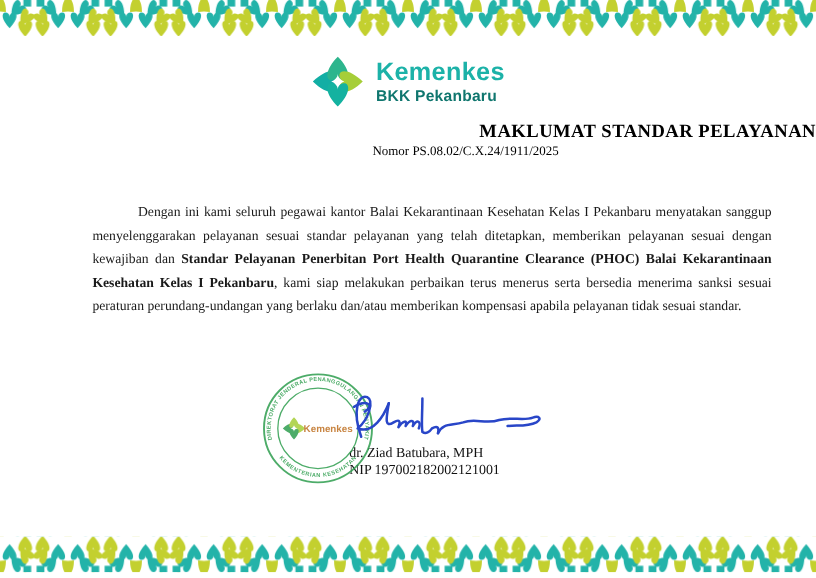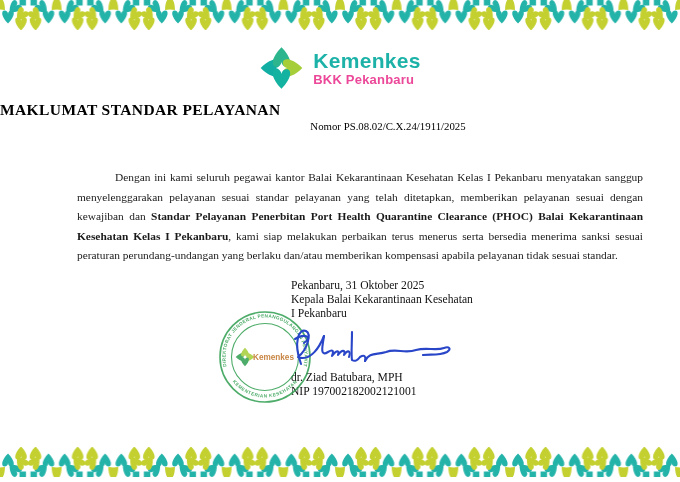--- a/index.html
+++ b/index.html
@@ -7,21 +7,21 @@
         font-family:"Liberation Serif", serif;text-decoration:underline;}
   .abs{position:absolute;}
   .border-svg{left:0;width:680px;height:30px;display:block;}
   .border-top{top:0;}
   .border-bottom{top:447px;transform:scaleY(-1);}
   .logo-row{top:45px;left:0;width:680px;display:flex;justify-content:center;align-items:center;gap:9px;}
   .logo-mark{width:45px;height:46px;}
   .logo-text{display:flex;flex-direction:column;justify-content:center;font-family:"Liberation Sans",sans-serif;}
   .brand{font-size:21px;font-weight:bold;letter-spacing:.3px;line-height:23px;}
   .brand-sub{font-size:13px;font-weight:bold;line-height:15px;letter-spacing:.2px;}
-  .title{top:101px;left:0;width:680px;text-align:left;font-weight:bold;font-size:15.5px;letter-spacing:.4px;}
+  .title{top:101px;left:0;width:680px;text-align:right;font-weight:bold;font-size:15.5px;letter-spacing:.4px;}
   .nomor{top:120px;left:0;width:680px;text-align:center;font-size:10.8px;padding-left:48px;}
   .body-par{top:157px;left:57px;width:566px;font-size:11.4px;line-height:19.4px;
             text-align:justify;text-indent:38px;color:#1a1a1a;margin-left:20px;}
   .body-par .bold{font-weight:bold;}
   .sig-head{top:279px;left:291px;font-size:11.6px;line-height:14px;color:#111;}
   .sig-name{top:371px;left:291px;font-size:11.6px;line-height:13.5px;color:#111;}
   .stamp{left:218px;top:310px;width:94px;height:94px;opacity:.85;}
   .sig-ink{left:289px;top:324px;width:176px;height:46px;}
 </style>
 </head>
@@ -81,34 +81,29 @@
     <svg class="logo-mark" viewBox="-24 -24 48 48">
       <g>
         <path d="M0 7C-7 0-7-6-3.5-6C-1.5-6 0-4.5 0-2.5C0-4.5 1.5-6 3.5-6C7-6 7 0 0 7Z" transform="translate(-11 0) rotate(90) scale(1.6)" fill="#12aea4"></path>
         <path d="M0 7C-7 0-7-6-3.5-6C-1.5-6 0-4.5 0-2.5C0-4.5 1.5-6 3.5-6C7-6 7 0 0 7Z" transform="translate(0 -11) rotate(180) scale(1.6)" fill="#2db58d"></path>
         <path d="M0 7C-7 0-7-6-3.5-6C-1.5-6 0-4.5 0-2.5C0-4.5 1.5-6 3.5-6C7-6 7 0 0 7Z" transform="translate(11 0) rotate(-90) scale(1.6)" fill="#a6ce38"></path>
         <path d="M0 7C-7 0-7-6-3.5-6C-1.5-6 0-4.5 0-2.5C0-4.5 1.5-6 3.5-6C7-6 7 0 0 7Z" transform="translate(0 11) scale(1.6)" fill="#14b2a0"></path>
       </g>
     </svg>
     <div class="logo-text">
       <span class="brand" style="color:#1cb2a8">Kemenkes</span>
-      <span class="brand-sub" style="color:#ec4899">BKK Pekanbaru</span>
+      <span class="brand-sub" style="color:#0f766e">BKK Pekanbaru</span>
     </div>
   </div>
 
   <div class="abs title">MAKLUMAT STANDAR PELAYANAN</div>
   <div class="abs nomor">Nomor PS.08.02/C.X.24/1911/2025</div>
 
   <p class="abs body-par"><span>Dengan ini kami seluruh pegawai kantor Balai Kekarantinaan Kesehatan Kelas I Pekanbaru menyatakan sanggup menyelenggarakan pelayanan sesuai standar pelayanan yang telah ditetapkan, memberikan pelayanan sesuai dengan kewajiban dan </span><span class="bold">Standar Pelayanan Penerbitan Port Health Quarantine Clearance (PHOC) Balai Kekarantinaan Kesehatan Kelas I Pekanbaru</span><span>, kami siap melakukan perbaikan terus menerus serta bersedia menerima sanksi sesuai peraturan perundang-undangan yang berlaku dan/atau memberikan kompensasi apabila pelayanan tidak sesuai standar.</span></p>
 
-  <div class="abs sig-head">
-    <div>Pekanbaru, 31 Oktober 2025</div>
-    <div>Kepala Balai Kekarantinaan Kesehatan</div>
-    <div>I Pekanbaru</div>
-  </div>
 
   <div class="abs sig-name">
     <div>dr. Ziad Batubara, MPH</div>
     <div>NIP 197002182002121001</div>
   </div>
 
   <svg class="abs stamp" viewBox="-47 -47 94 94">
     <defs>
       <path id="arcTop" d="M-37.1 13.5 A39.5 39.5 0 1 1 37.1 13.5" fill="none"></path>
       <path id="arcBot" d="M-40.5 0 A40.5 40.5 0 0 0 40.5 0" fill="none"></path>

